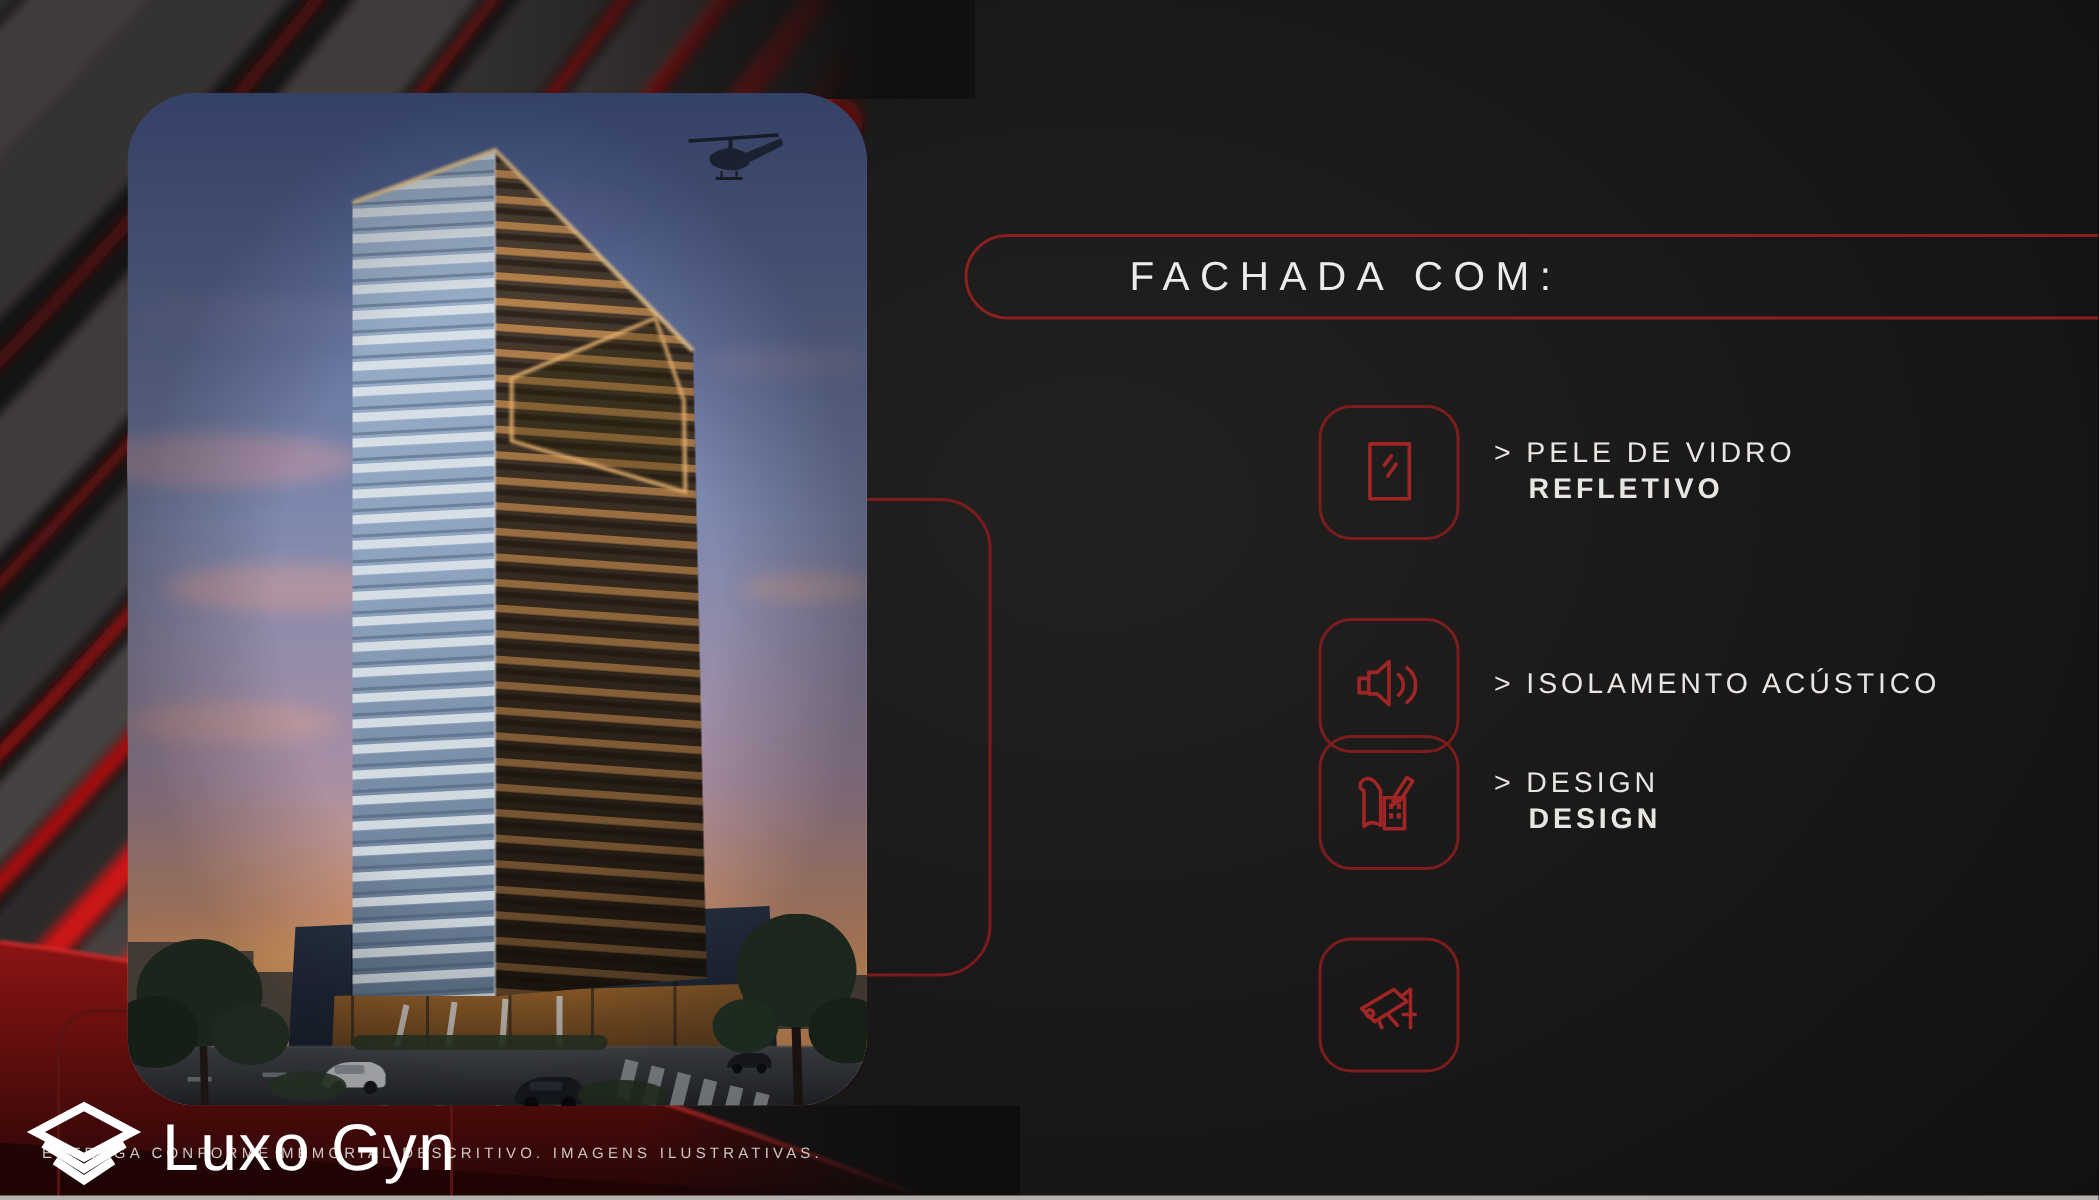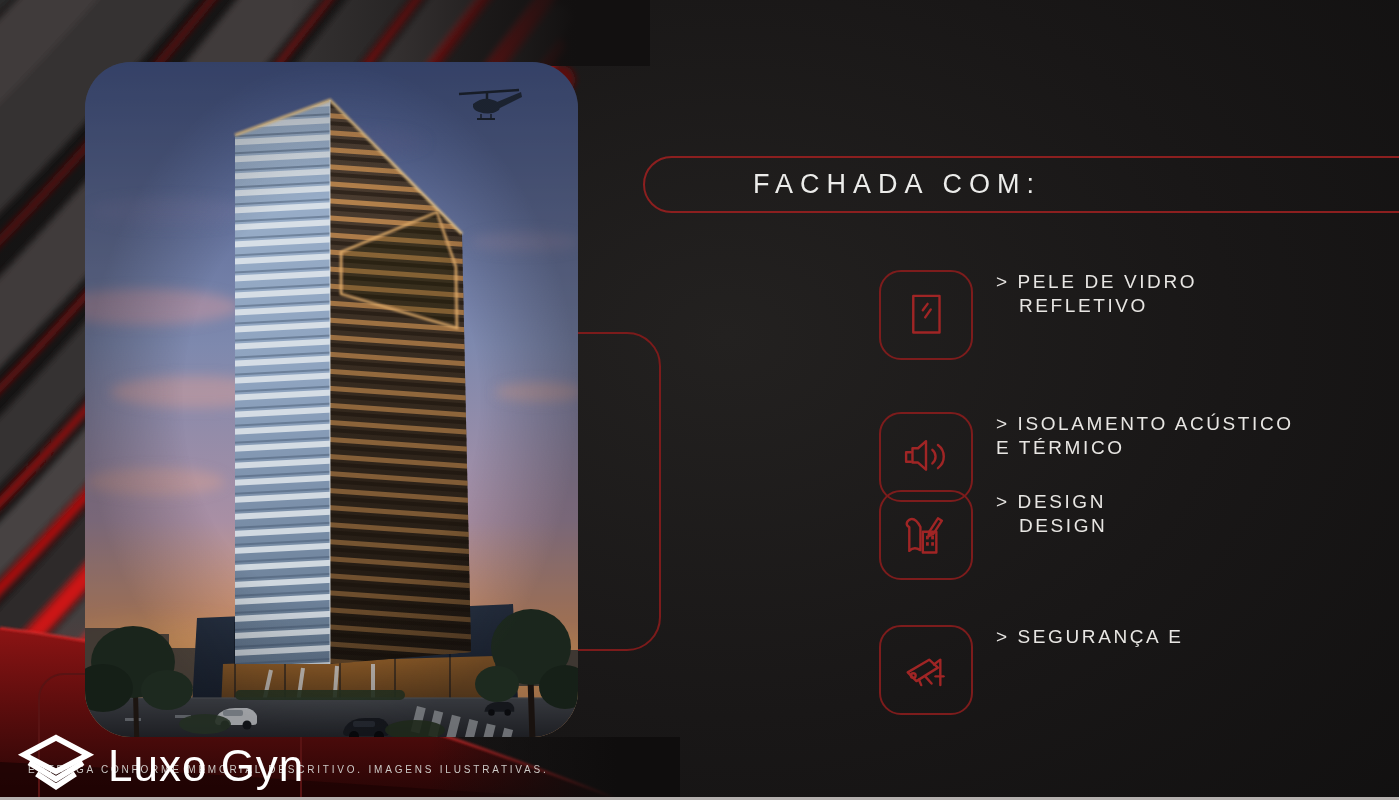--- a/index.html
+++ b/index.html
@@ -22,27 +22,27 @@
     border:2px solid #591313;border-radius:26px;}
   
   .photo{position:absolute;left:85px;top:62px;width:493px;height:675px;z-index:3;
     border-radius:46px;overflow:hidden;}
   .photo svg{display:block;}
   
   .pill{position:absolute;left:643px;top:156px;width:820px;height:53px;z-index:4;
     border:2px solid #8c1f1f;border-radius:29px;display:flex;align-items:center;}
   .pill .title{padding-left:108px;font-size:27px;letter-spacing:7px;color:#ececea;white-space:nowrap;}
   
-  .feat{position:absolute;left:879px;display:flex;z-index:4;}
+  .feat{position:absolute;left:879px;display:flex;align-items:center;z-index:4;}
   .icon-box{width:94px;height:90px;border:2.5px solid #7d1c1c;border-radius:22px;
     display:flex;align-items:center;justify-content:center;box-sizing:border-box;}
   .ficon{width:72px;height:70px;}
   .ficon *{vector-effect:non-scaling-stroke;}
   .ftext{margin-left:23px;font-size:19px;line-height:24px;letter-spacing:2.6px;color:#e8e6e3;white-space:nowrap;}
-  .ind{padding-left:23px;}
+  .ind{padding-left:23px;font-weight:bold;}
   
   .disclaimer{position:absolute;left:28px;top:764px;z-index:4;font-size:10px;
     letter-spacing:2.8px;color:#ccc9c6;white-space:nowrap;}
   .brand{position:absolute;left:10px;top:732px;z-index:5;display:flex;align-items:center;}
   .brand .name{color:#ffffff;font-size:44px;letter-spacing:1px;margin-left:6px;margin-top:2px;}
   .bottom-line{position:absolute;left:0;bottom:0;width:100%;height:3px;background:#b5b1af;z-index:6;}
 </style>
 </head>
 <body>
 
@@ -287,21 +287,20 @@
     <div class="icon-box">
       <svg class="ficon" viewBox="0 0 90 88" fill="none" stroke="#a02525" stroke-width="2.4" stroke-linecap="round" stroke-linejoin="round">
         <path d="M26 38 h-6 v12 h6"></path>
         <polygon points="45,24 35,33 28,33 28,51 35,51 45,60"></polygon>
         <path d="M53 35 a11 11 0 0 1 0 17"></path>
         <path d="M60 29 a18 18 0 0 1 0 29"></path>
       </svg>
     </div>
     <div class="ftext">
       <div>&gt; ISOLAMENTO ACÚSTICO</div>
-      <div>E TÉRMICO</div>
     </div>
   </div>
 
   <div class="feat" style="top:490px">
     <div class="icon-box">
       <svg class="ficon" viewBox="0 0 90 88" fill="none" stroke="#a02525" stroke-width="2.4" stroke-linecap="round" stroke-linejoin="round">
         <path d="M26 24 c-6 2 -7 8 -2 10 v30 c4 -4 9 -4 14 -1 V34 c-3 -6 -7 -11 -12 -10 z"></path>
         <rect x="41" y="40" width="17" height="26"></rect>
         <g fill="#a02525" stroke="none">
           <rect x="45" y="45" width="3.5" height="4.5"></rect>
@@ -324,21 +323,20 @@
       <svg class="ficon" viewBox="0 0 90 88" fill="none" stroke="#a02525" stroke-width="2.4" stroke-linecap="round" stroke-linejoin="round">
         <path d="M22 47 L49 31 L60 41 L33 58 Z"></path>
         <circle cx="29" cy="51" r="3"></circle>
         <path d="M55 37 L63 31 L63 63"></path>
         <path d="M57 52 h10"></path>
         <path d="M44 52 l8 9"></path>
           <path d="M36 56 l3 7"></path>
       </svg>
     </div>
     <div class="ftext">
-      <div>&gt; SEGURANÇA E</div>
     </div>
   </div>
 
   <div class="disclaimer">ENTREGA CONFORME MEMORIAL DESCRITIVO. IMAGENS ILUSTRATIVAS.</div>
   <div class="brand">
     <svg width="92" height="66" viewBox="0 0 96 70" fill="none" stroke="#ffffff" stroke-width="6" stroke-linejoin="miter" stroke-linecap="square">
       <path d="M48 6 L82 24 L48 42 L14 24 Z"></path>
       <path d="M22 34 L48 50 L74 34"></path>
       <path d="M30 46 L48 58 L66 46"></path>
     </svg>

